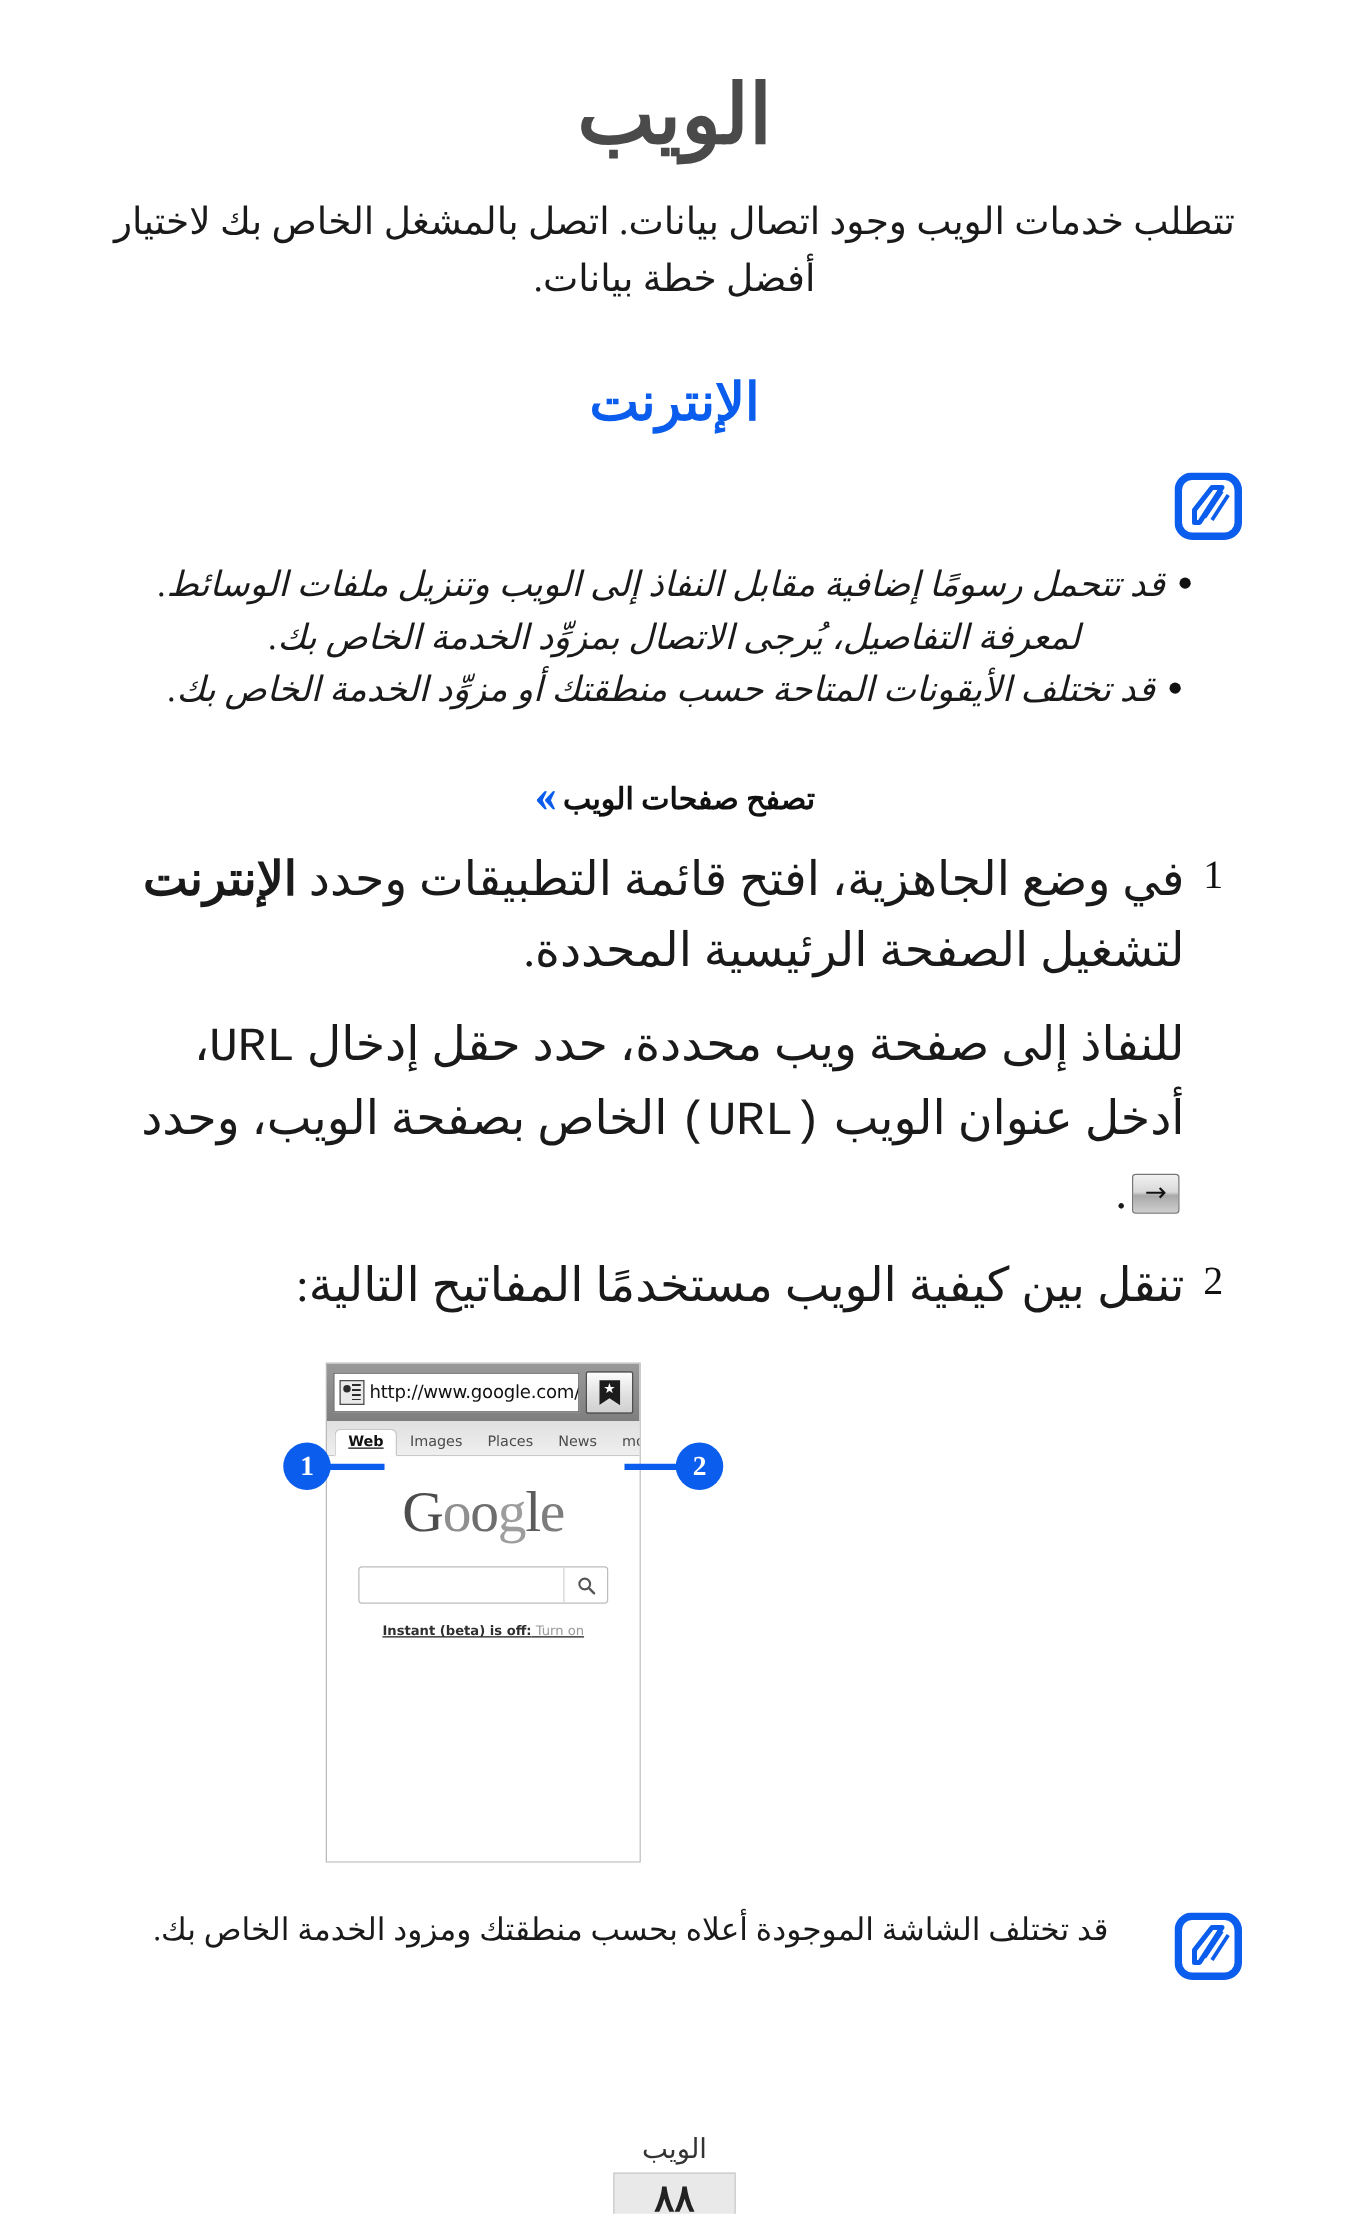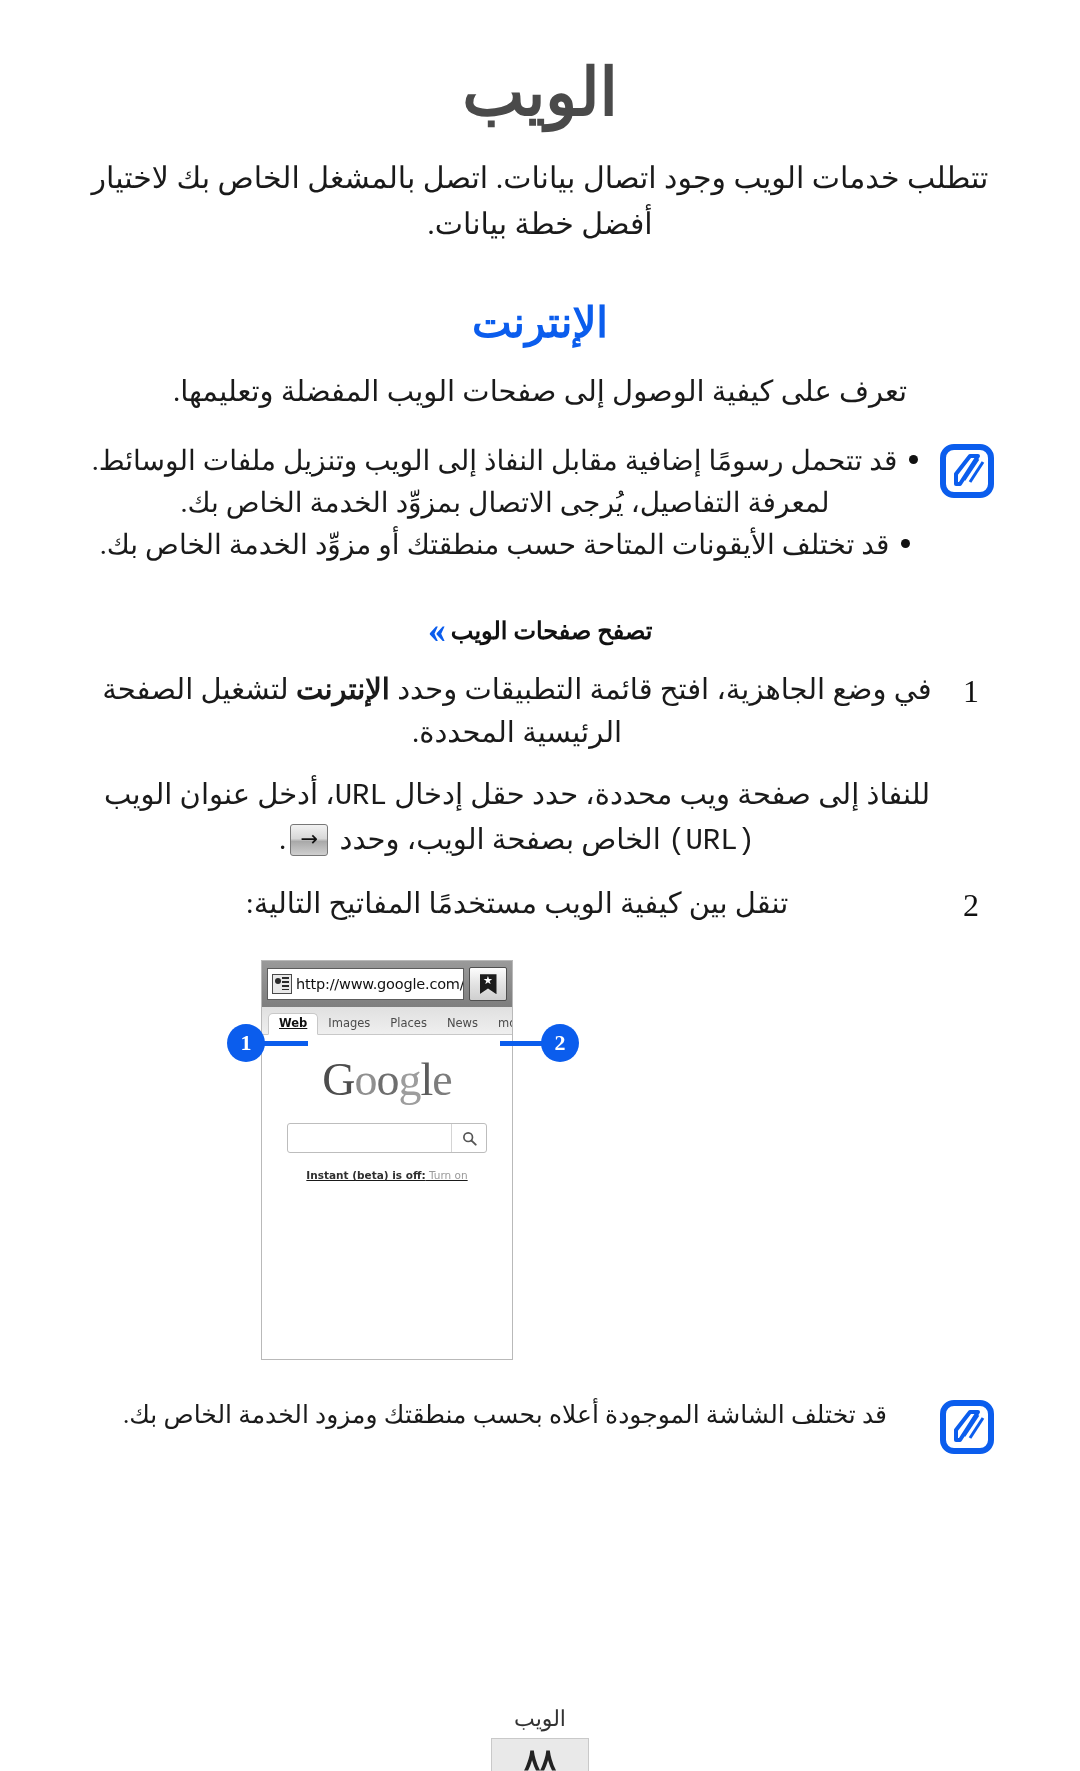--- a/index.html
+++ b/index.html
@@ -72,25 +72,26 @@
     font-size: 38px;
     font-weight: bold;
     line-height: 1;
     letter-spacing: -6px;
     transform: translateY(-2px);
   }
 
   
   .note-block {
     display: flex;
-    flex-direction: row;
+    flex-direction: column;
     align-items: flex-start;
     justify-content: center;
     margin: 26px 0 0 0;
     gap: 16px;
+    font-style: italic;
   }
   .note-icon {
     flex: 0 0 auto;
     width: 54px;
     height: 54px;
     margin-top: 4px;
   }
   .note-body {
     flex: 1 1 auto;
     text-align: center;
@@ -125,23 +126,23 @@
     flex: 0 0 auto;
     width: 46px;
     text-align: center;
     font-size: 32px;
     line-height: 1.45;
     color: #111;
     font-weight: normal;
   }
   .step-text {
     flex: 1 1 auto;
-    font-size: 29px;
+    font-size: 38px;
     line-height: 1.5;
-    text-align: center;
+    text-align: right;
   }
   .step-text.nonum {
     margin-right: 46px;
   }
   b.kw { font-weight: bold; }
   .ltr { direction: ltr; unicode-bidi: embed; display: inline-block; font-family: Liberation Mono, monospace; }
 
   
   .go-btn {
     display: inline-block;
@@ -403,21 +404,20 @@
 <body>
 
 <div class="page">
 
   <h1 class="h1-title">الويب</h1>
 
   <p class="intro-para">تتطلب خدمات الويب وجود اتصال بيانات. اتصل بالمشغل الخاص بك لاختيار أفضل خطة بيانات.</p>
 
   <h2 class="h2-blue">الإنترنت</h2>
 
-  <p class="sub-para">تعرف على كيفية الوصول إلى صفحات الويب المفضلة وتعليمها.</p>
 
   <div class="note-block">
     <div class="note-icon">
       <svg viewBox="0 0 54 54" width="54" height="54" aria-hidden="true">
         <rect x="3" y="3" width="48" height="48" rx="11" ry="11" fill="none" stroke="#0b5ded" stroke-width="6"></rect>
         <path d="M16 40 L16 30 L30 12 L38 12 L20 40 Z" fill="none" stroke="#0b5ded" stroke-width="4" stroke-linejoin="round"></path>
         <line x1="24" y1="36" x2="38" y2="15" stroke="#0b5ded" stroke-width="3"></line>
         <line x1="30" y1="38" x2="43" y2="18" stroke="#0b5ded" stroke-width="3"></line>
       </svg>
     </div>

